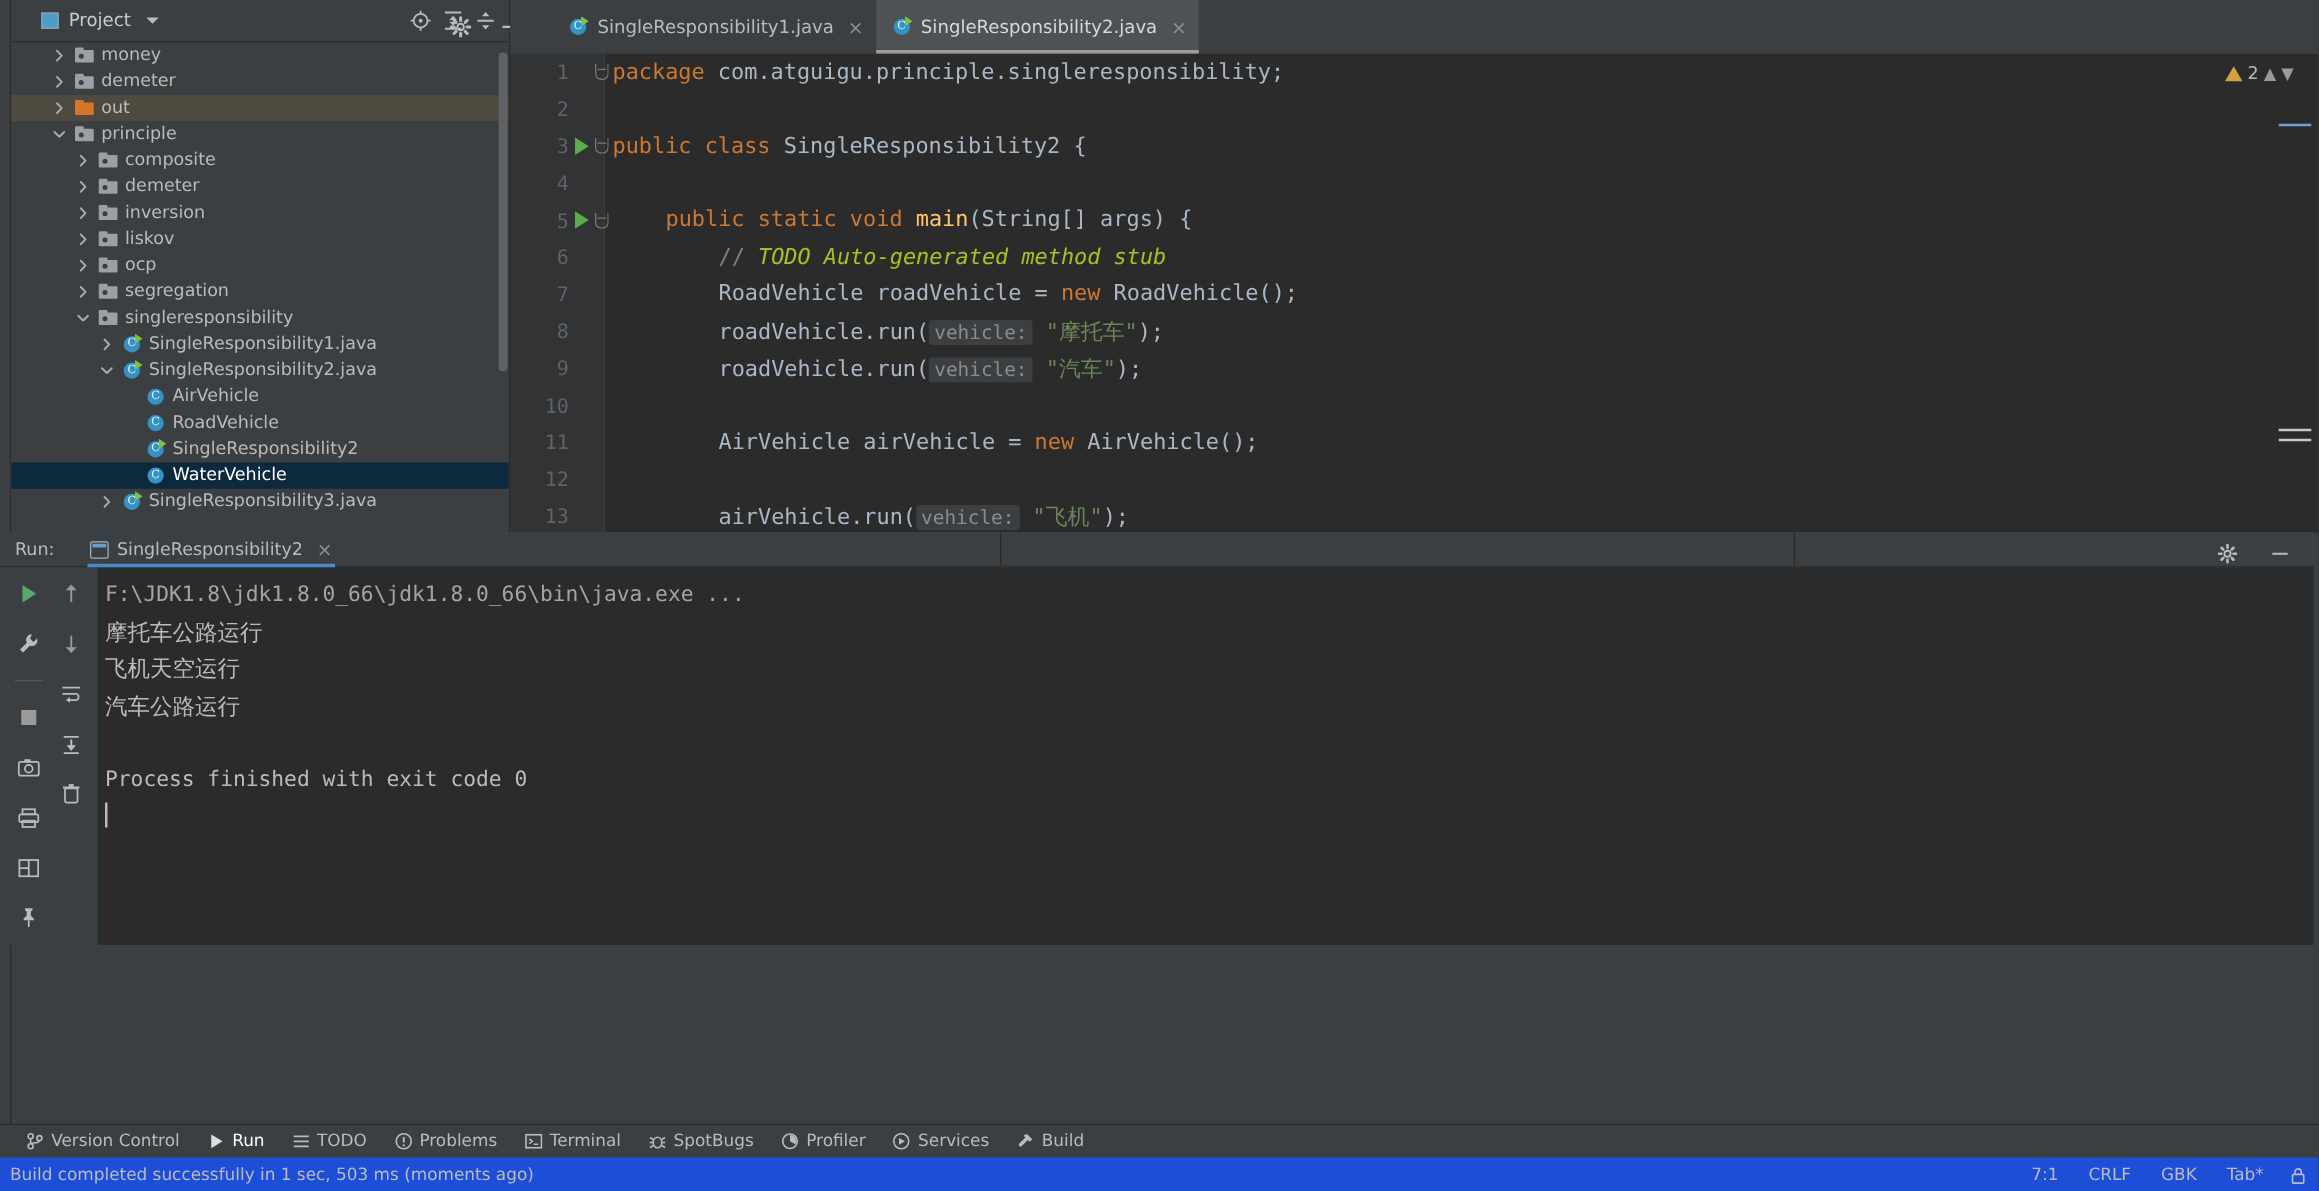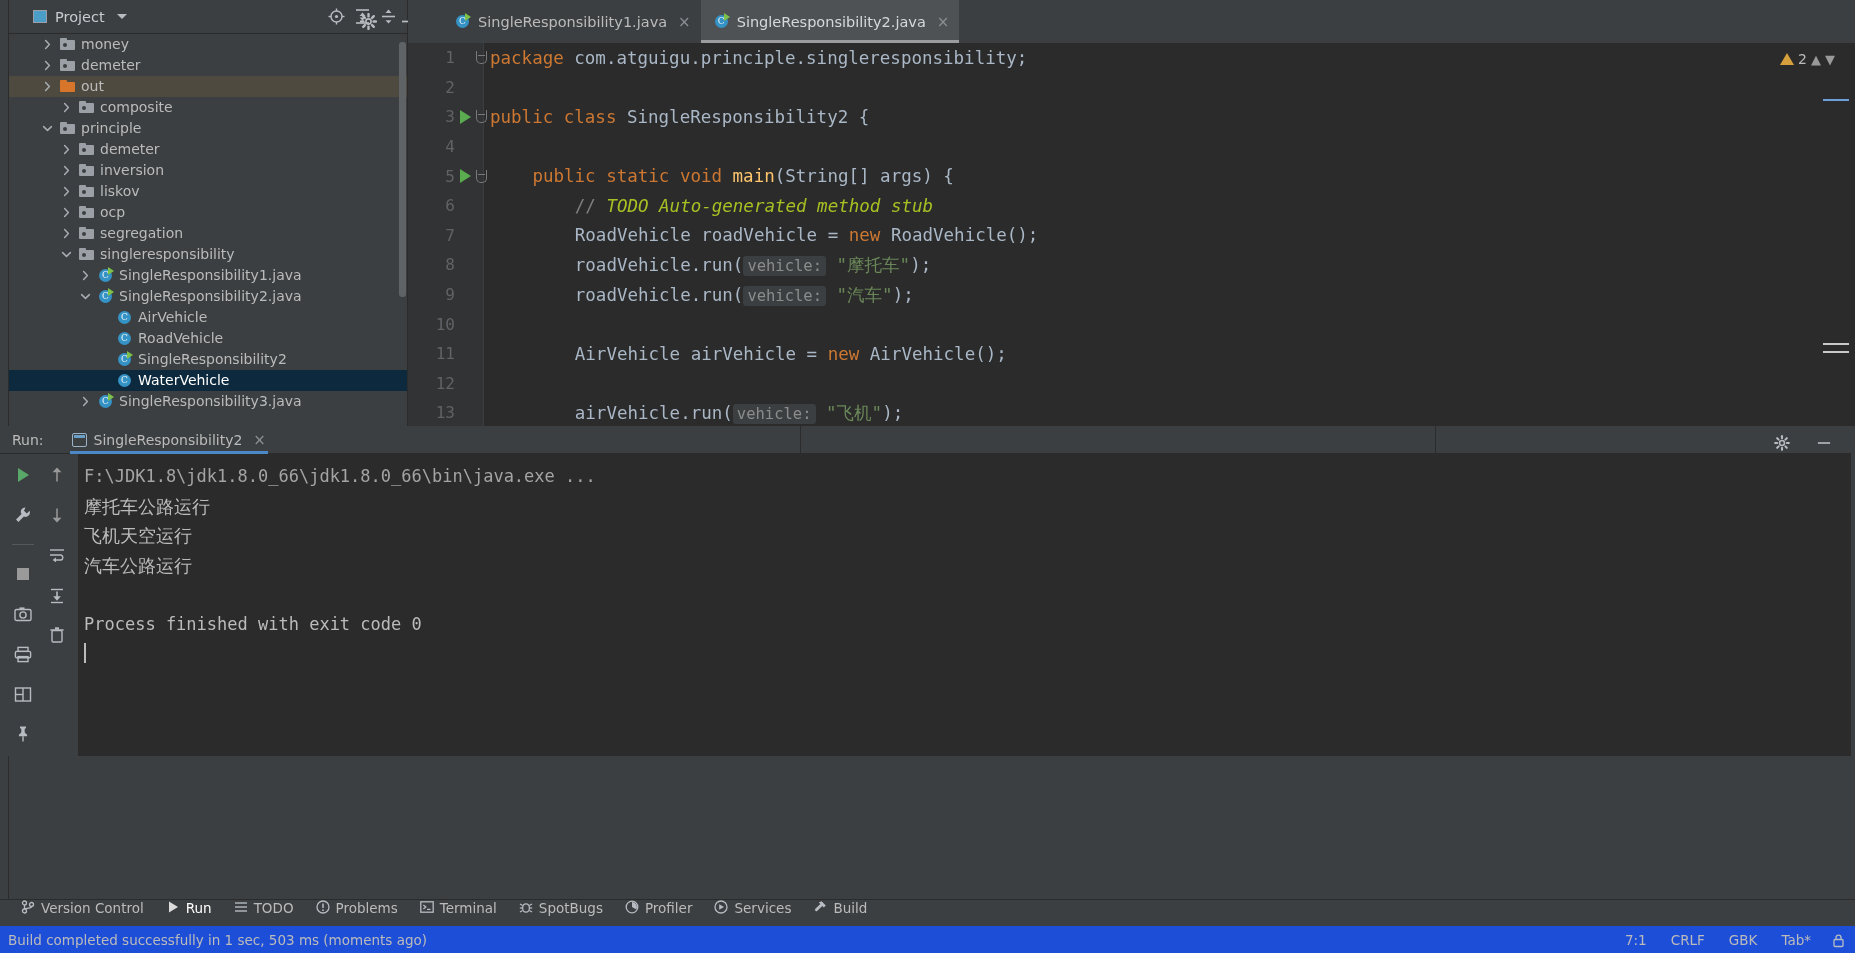--- a/index.html
+++ b/index.html
@@ -245,21 +245,21 @@
     vertical-align: -4px;
   }
 
   
   .bottom-bar {
     position: absolute; left: 0; bottom: 27px; right: 0; height: 27px;
     background: #3c3f41; display: flex; align-items: center;
     border-top: 1px solid #2b2b2b; padding-left: 10px;
   }
   .bb-item {
-    display: flex; gap: 6px; padding: 0 11px;
+    display: flex; align-items: center; gap: 6px; padding: 0 11px;
     height: 27px; color: #bbbbbb; font-size: 13.5px;
   }
   .bb-item.active { color: #ffffff; }
   .bb-ico { width: 14px; height: 14px; display: flex; align-items: center; justify-content: center; }
 
   
   .status-bar {
     position: absolute; left: 0; bottom: 0; right: 0; height: 27px;
     background: #1d4ed8; display: flex; align-items: center;
     color: #bbbbbb; font-size: 13.5px; padding: 0 8px;
@@ -340,40 +340,40 @@
           <span class="twist">
             <svg width="11" height="11" viewBox="0 0 11 11">
               <path d="M3.6 1.6 L7.4 5.5 L3.6 9.4" fill="none" stroke="#a7adb2" stroke-width="1.5" stroke-linecap="round" stroke-linejoin="round"></path>
             </svg>
           </span>
           <span style="width: 5px; flex: 0 0 auto;"></span>
           <span class="ticon"><span class="ico-folder orange"><span class="ftab"></span><span class="fbody"></span></span></span>
           <span class="tlabel">out</span>
         </div>
         <div class="trow">
+          <span style="width: 31px; flex: 0 0 auto;"></span>
+          <span class="twist">
+            <svg width="11" height="11" viewBox="0 0 11 11">
+              <path d="M1.6 3.6 L5.5 7.4 L9.4 3.6" fill="none" stroke="#a7adb2" stroke-width="1.5" stroke-linecap="round" stroke-linejoin="round"></path>
+            </svg>
+          </span>
+          <span style="width: 5px; flex: 0 0 auto;"></span>
+          <span class="ticon"><span class="ico-folder"><span class="ftab"></span><span class="fbody"></span><span class="fdot"></span></span></span>
+          <span class="tlabel">principle</span>
+        </div>
+        <div class="trow">
           <span style="width: 50px; flex: 0 0 auto;"></span>
           <span class="twist">
             <svg width="11" height="11" viewBox="0 0 11 11">
               <path d="M3.6 1.6 L7.4 5.5 L3.6 9.4" fill="none" stroke="#a7adb2" stroke-width="1.5" stroke-linecap="round" stroke-linejoin="round"></path>
             </svg>
           </span>
           <span style="width: 5px; flex: 0 0 auto;"></span>
           <span class="ticon"><span class="ico-folder"><span class="ftab"></span><span class="fbody"></span><span class="fdot"></span></span></span>
           <span class="tlabel">composite</span>
-        </div>
-        <div class="trow">
-          <span style="width: 31px; flex: 0 0 auto;"></span>
-          <span class="twist">
-            <svg width="11" height="11" viewBox="0 0 11 11">
-              <path d="M1.6 3.6 L5.5 7.4 L9.4 3.6" fill="none" stroke="#a7adb2" stroke-width="1.5" stroke-linecap="round" stroke-linejoin="round"></path>
-            </svg>
-          </span>
-          <span style="width: 5px; flex: 0 0 auto;"></span>
-          <span class="ticon"><span class="ico-folder"><span class="ftab"></span><span class="fbody"></span><span class="fdot"></span></span></span>
-          <span class="tlabel">principle</span>
         </div>
         <div class="trow">
           <span style="width: 50px; flex: 0 0 auto;"></span>
           <span class="twist">
             <svg width="11" height="11" viewBox="0 0 11 11">
               <path d="M3.6 1.6 L7.4 5.5 L3.6 9.4" fill="none" stroke="#a7adb2" stroke-width="1.5" stroke-linecap="round" stroke-linejoin="round"></path>
             </svg>
           </span>
           <span style="width: 5px; flex: 0 0 auto;"></span>
           <span class="ticon"><span class="ico-folder"><span class="ftab"></span><span class="fbody"></span><span class="fdot"></span></span></span>

